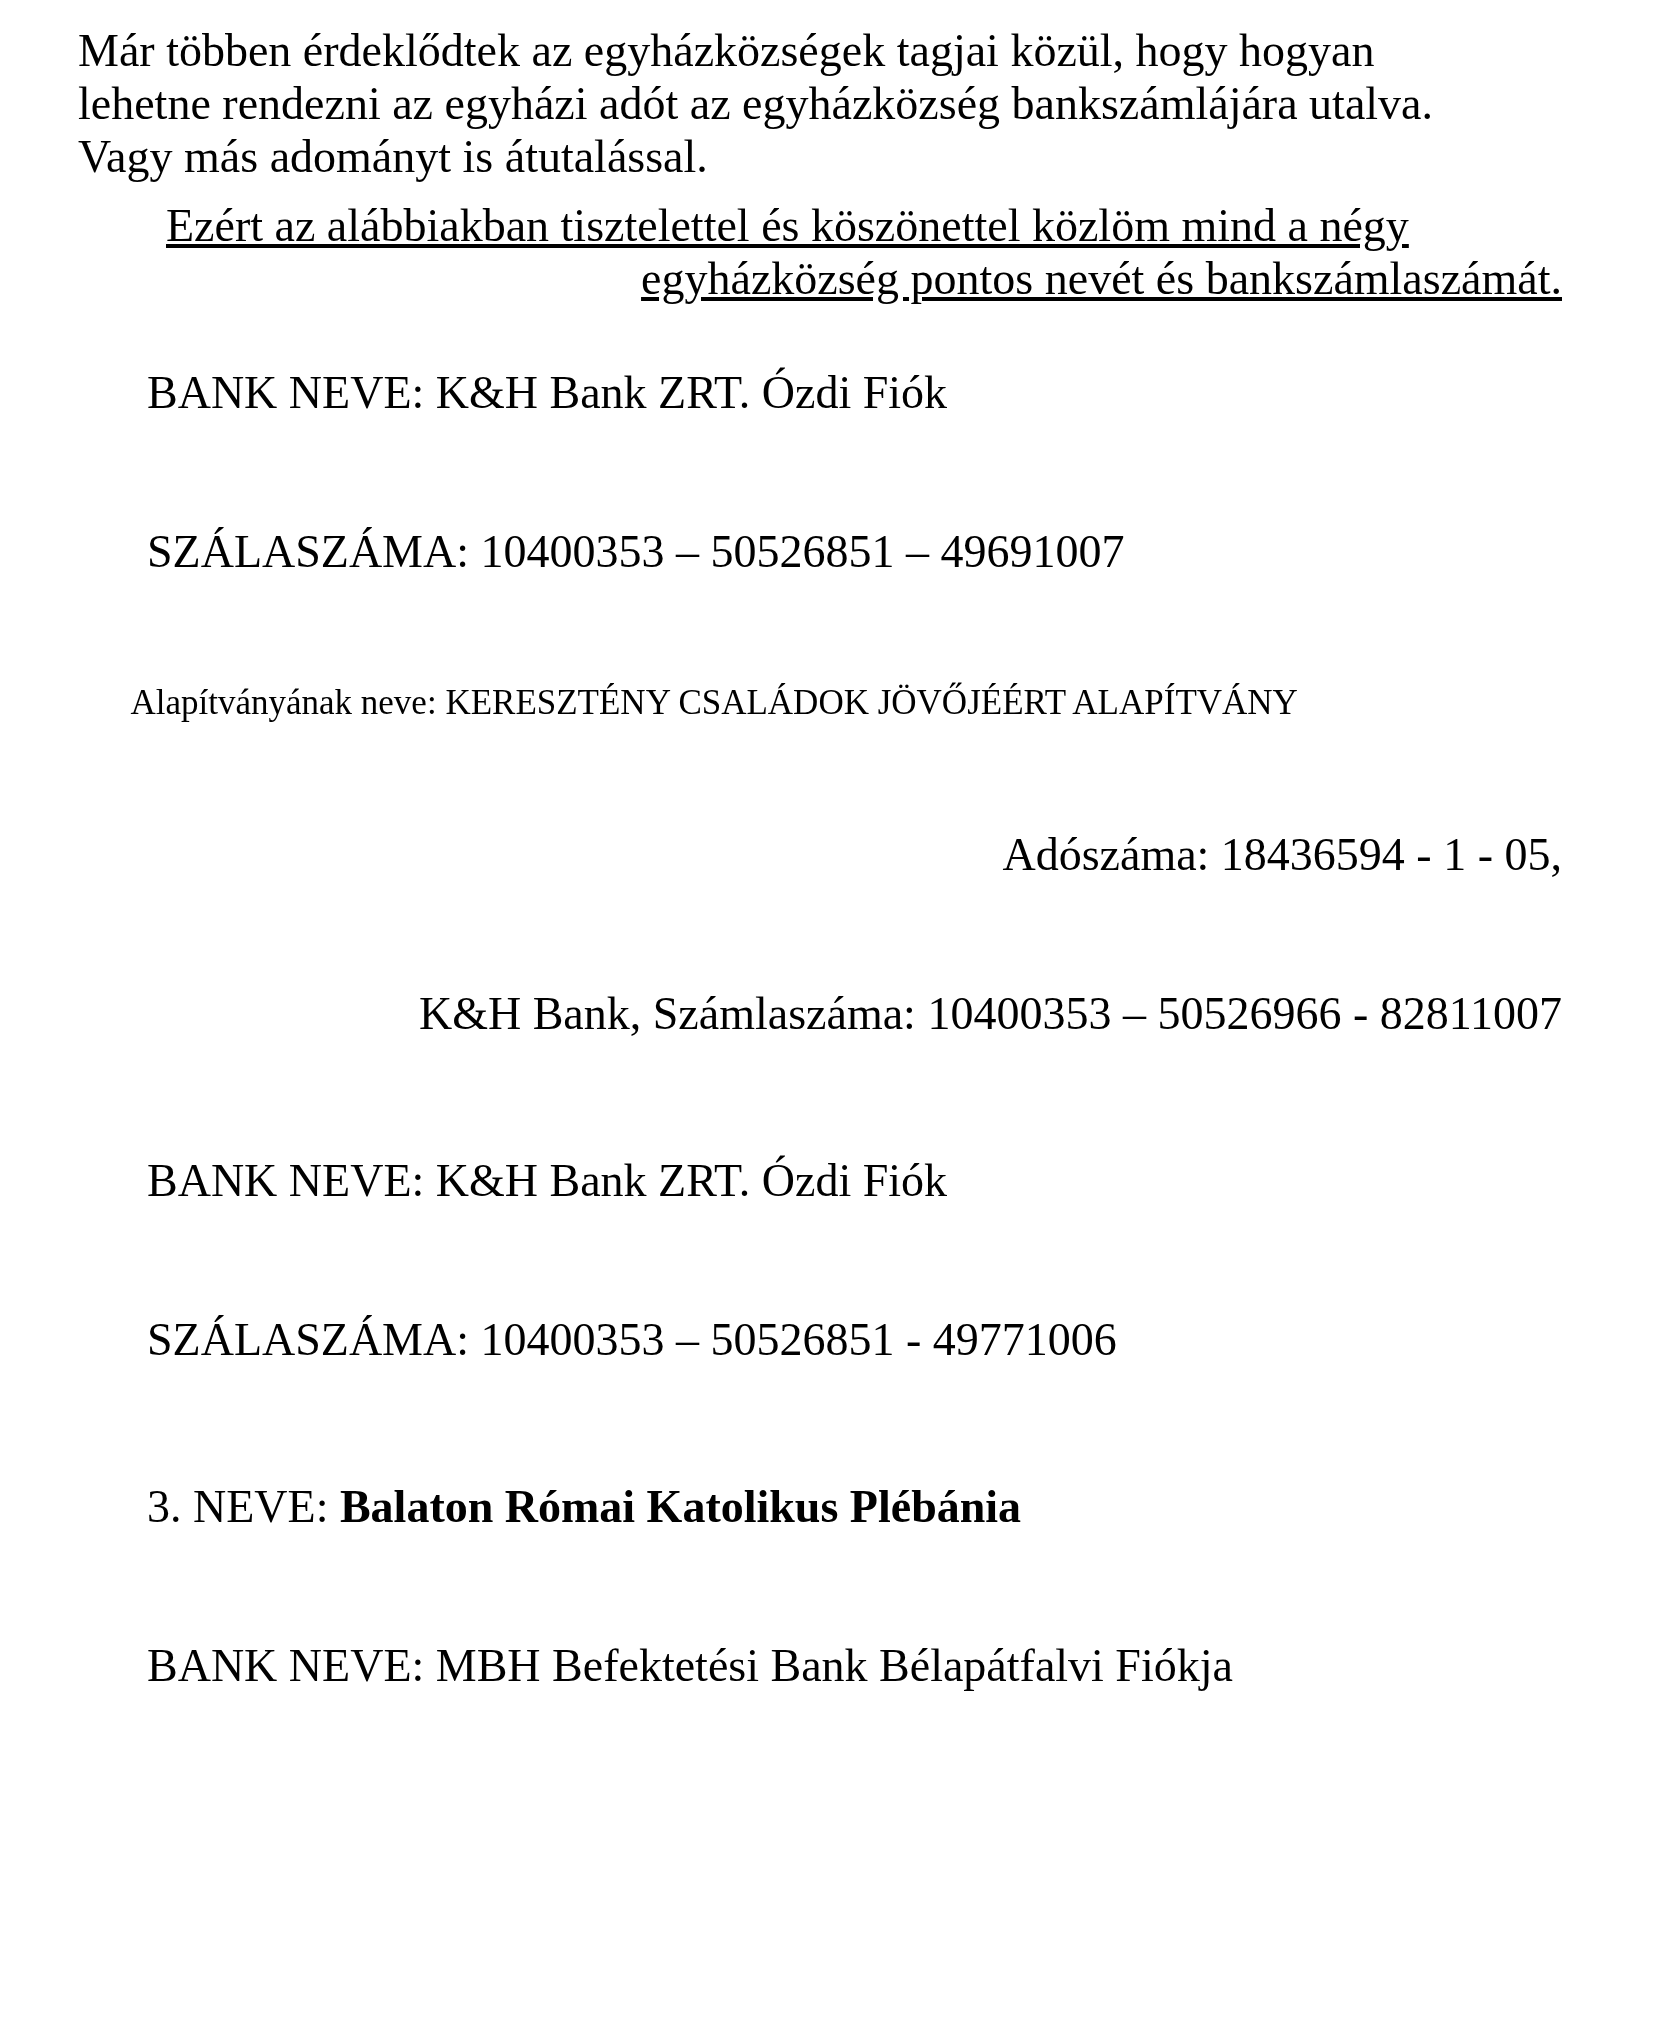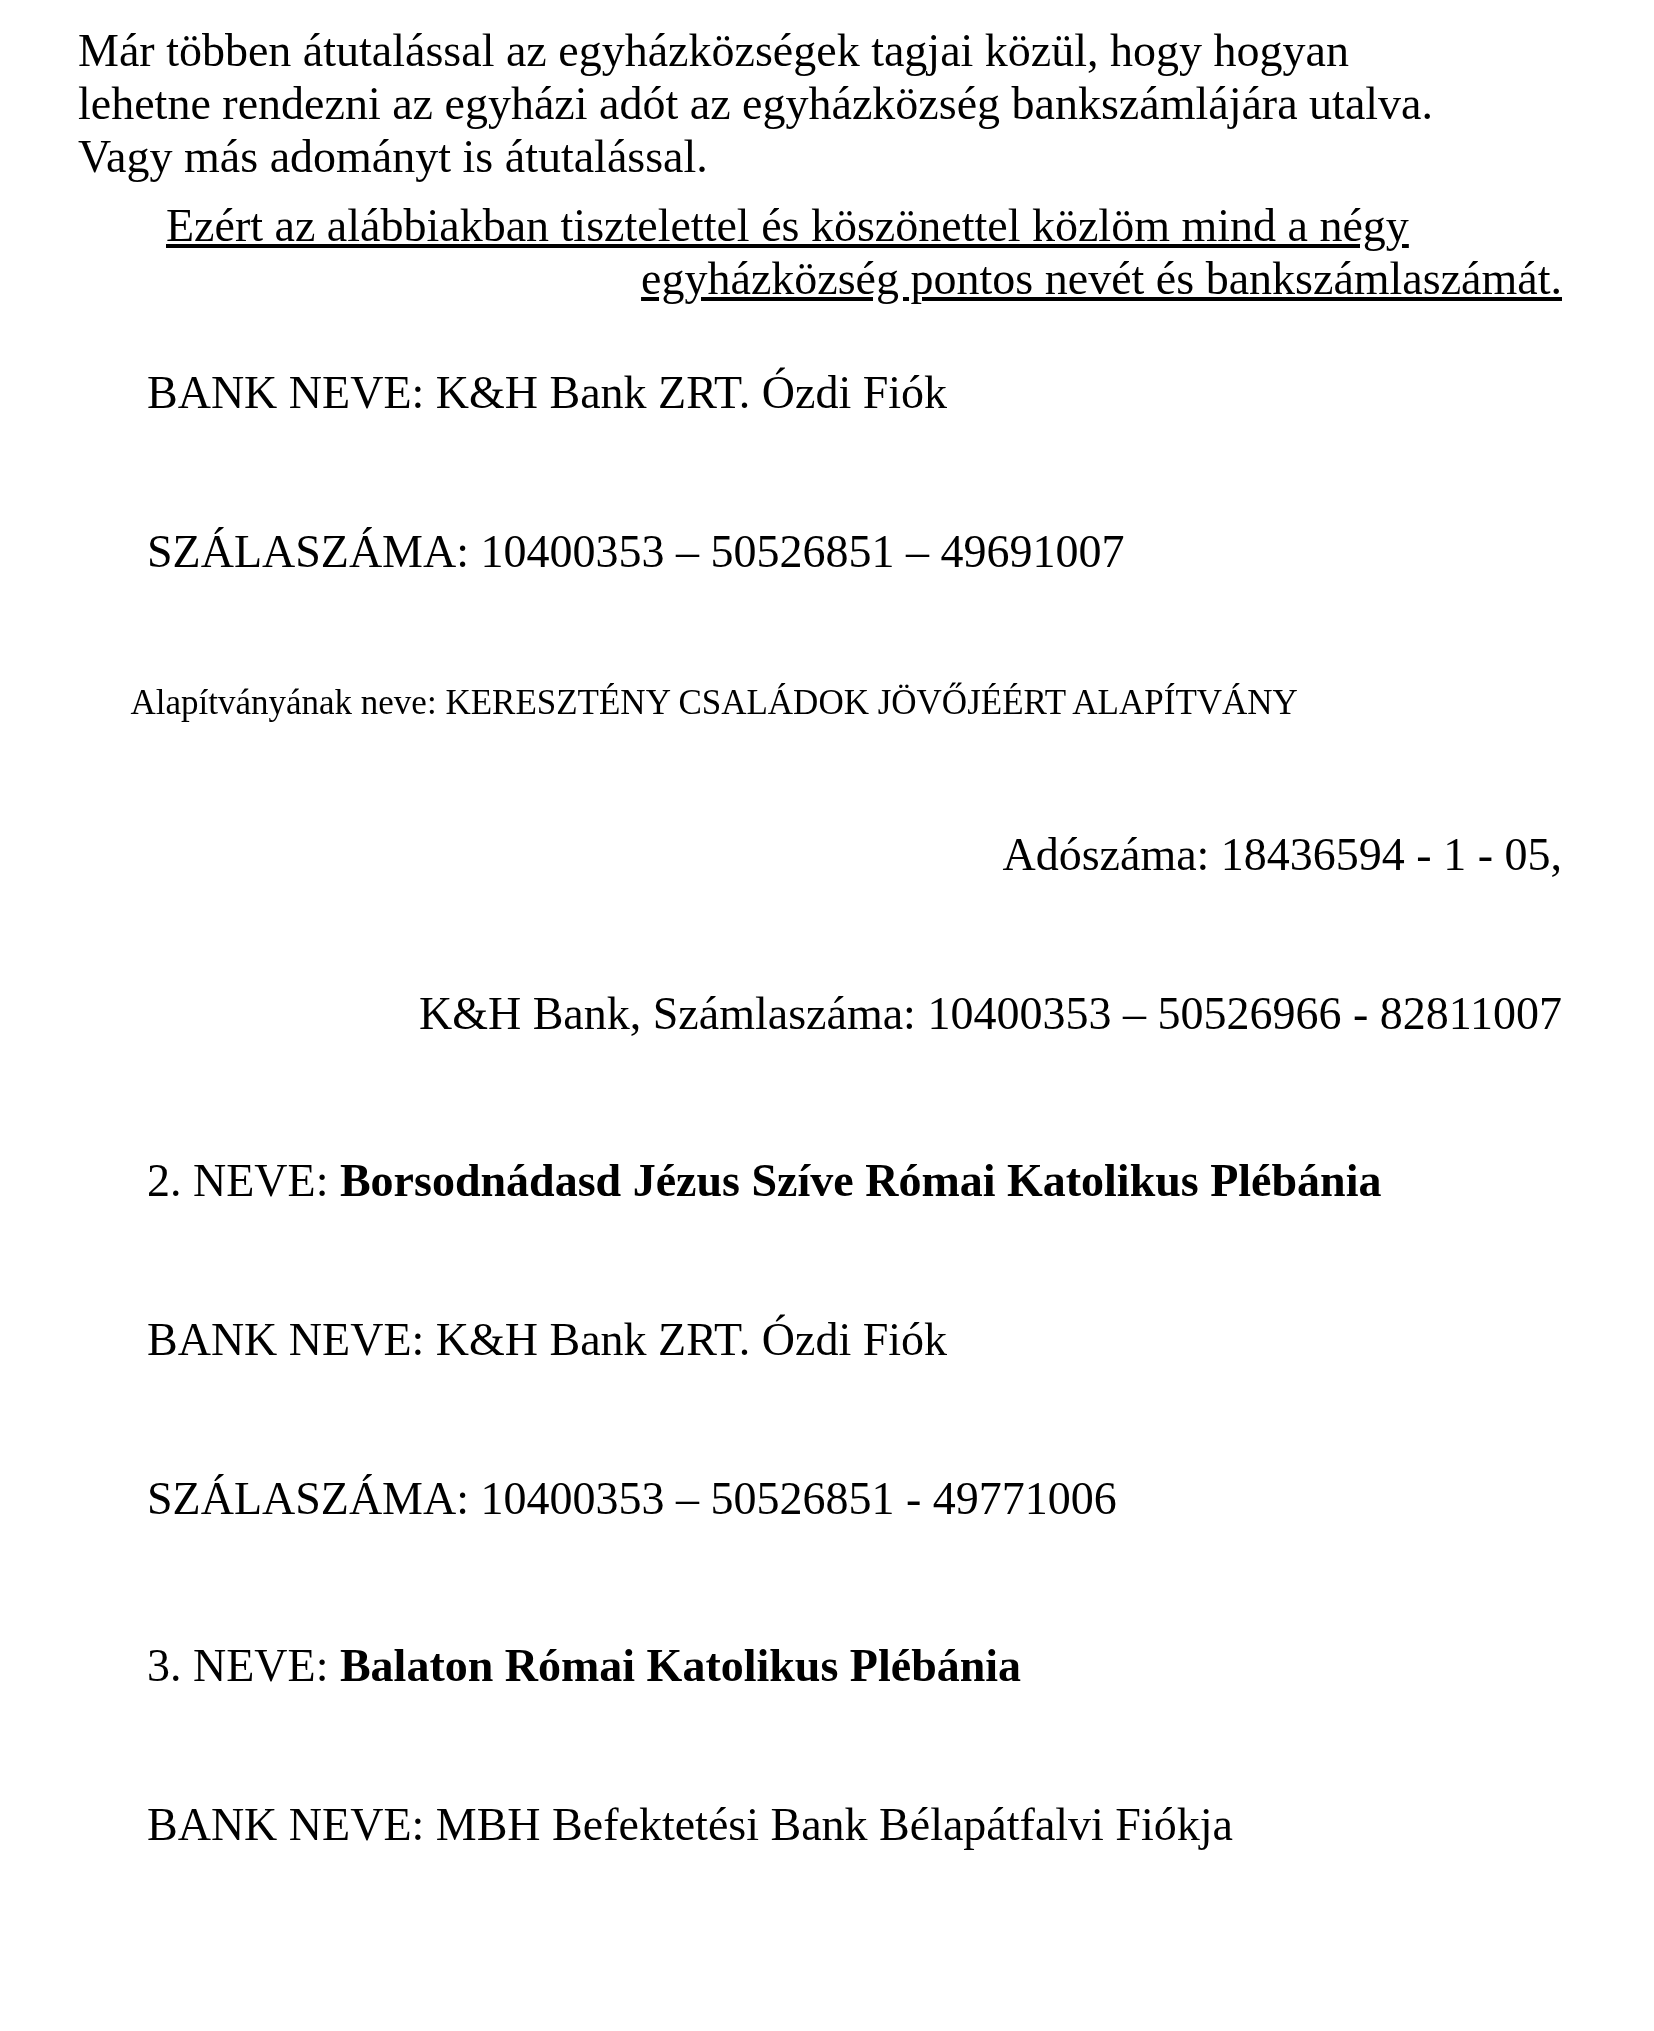--- a/index.html
+++ b/index.html
@@ -29,21 +29,21 @@
   .fnd { font-size: 35px; line-height: 48px; }
   .sec { margin-top: 8px; }
   .announce { margin-top: 16px; text-decoration: underline; }
 </style>
 </head>
 <body>
 
 <div class="page">
 
   <div>
-    <div class="ln">Már többen átutalással az egyházközségek tagjai közül, hogy hogyan</div>
+    <div class="ln">Már többen érdeklődtek az egyházközségek tagjai közül, hogy hogyan</div>
     <div class="ln">lehetne rendezni az egyházi adót az egyházközség bankszámlájára utalva.</div>
     <div class="ln">Vagy más adományt is átutalással.</div>
   </div>
 
   <div class="announce">
     <div class="ln indent-par">Ezért az alábbiakban tisztelettel és köszönettel közlöm mind a négy</div>
     <div class="ln center">egyházközség pontos nevét és bankszámlaszámát.</div>
   </div>
 
   <div class="sec">
@@ -59,23 +59,20 @@
     <div class="ln center">
       <span>Adószáma: </span><span>18436594 - 1 - 05,</span>
     </div>
     <div class="ln center">
       <span>K&amp;H Bank, Számlaszáma: </span><span>10400353 – 50526966 - 82811007</span>
     </div>
   </div>
 
   <div class="sec">
     <div class="ln">
-      <span>2. NEVE: </span><strong>Borsodnádasd Jézus Szíve Római Katolikus Plébánia</strong>
-    </div>
-    <div class="ln">
       <span>BANK NEVE: </span><span>K&amp;H Bank ZRT. Ózdi Fiók</span>
     </div>
     <div class="ln">
       <span>SZÁLASZÁMA: </span><span>10400353 – 50526851 - 49771006</span>
     </div>
   </div>
 
   <div class="sec">
     <div class="ln">
       <span>3. NEVE: </span><strong>Balaton Római Katolikus Plébánia</strong>

